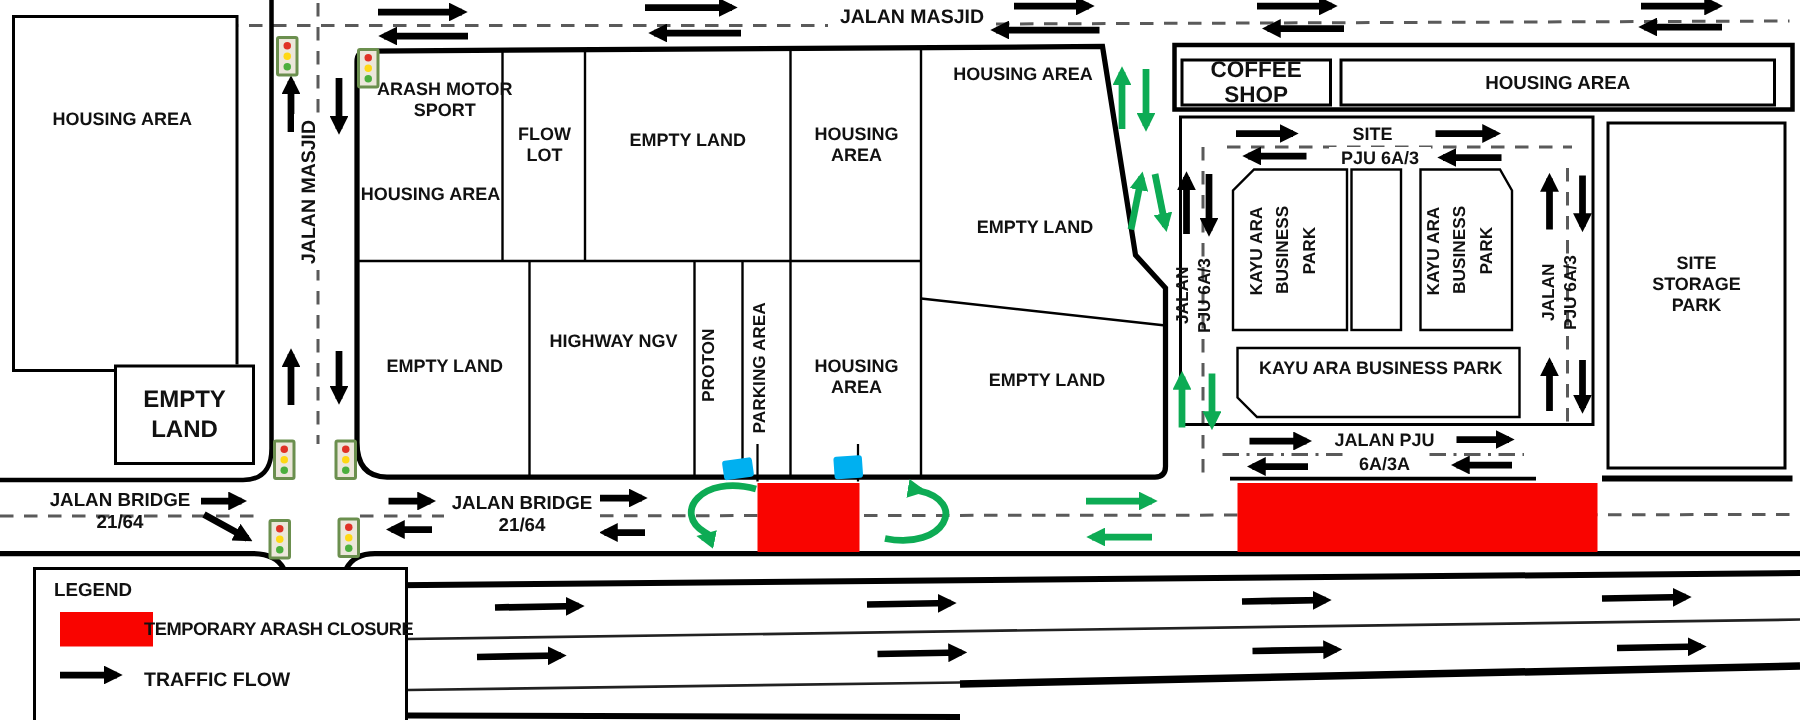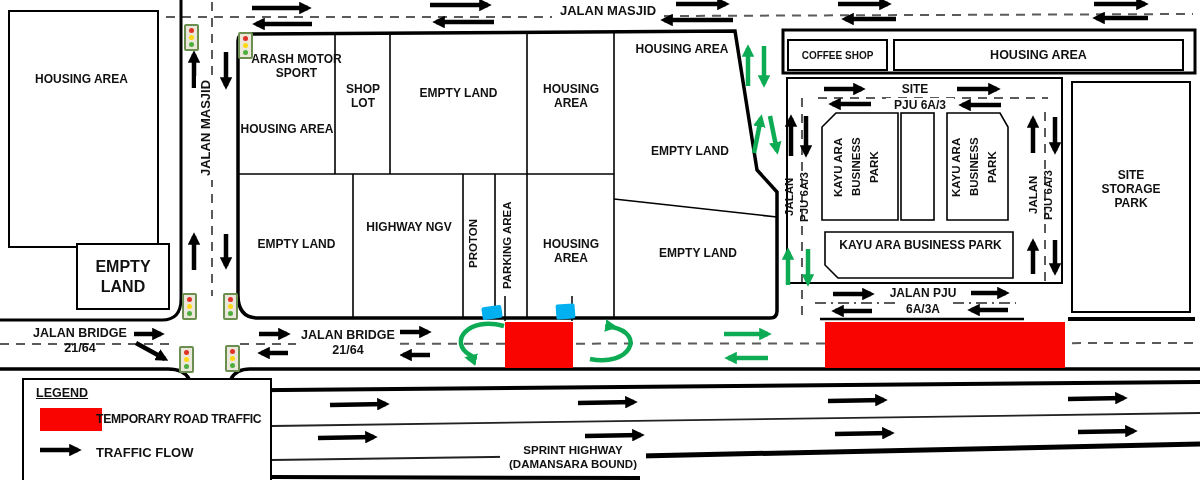--- a/index.html
+++ b/index.html
@@ -17,21 +17,21 @@
   .flag{position:absolute;width:20px;height:13px;background:#00b0f0;border-radius:2px;z-index:4}
   .tl{position:absolute;width:11px;height:23px;background:#ece7db;border:2px solid #6b8f4e;
       border-radius:2px;display:flex;flex-direction:column;align-items:center;
       justify-content:space-evenly;z-index:4}
   .tl i{display:block;width:5px;height:5px;border-radius:50%}
   .tl i:nth-child(1){background:#e03226}
   .tl i:nth-child(2){background:#ffd814}
   .tl i:nth-child(3){background:#4caf3e}
   .legend{position:absolute;left:22px;top:378px;width:246px;height:100px;background:#fff;
           border:2px solid #000;z-index:10}
-  .legend .title{position:absolute;left:12px;top:6px;font-size:12.5px;text-decoration:underline}
+  .legend .title{position:absolute;left:12px;top:6px;font-size:12.5px;}
   .legend .swatch{position:absolute;left:16px;top:28px;width:62px;height:23px;background:#f90400}
   .legend .l1{position:absolute;left:72px;top:32px;font-size:12.2px;letter-spacing:-0.3px;white-space:nowrap}
   .legend .l2{position:absolute;left:72px;top:65px;font-size:13px;white-space:nowrap}
   .legend svg{position:absolute;left:14px;top:62px}
 </style>
 </head>
 <body>
 
 <div class="map">
 
@@ -167,34 +167,34 @@
 
   <div class="box" style="left:8px;top:10px;width:147px;height:234px"></div>
   <div class="lbl" style="left:8px;top:72px;width:147px">HOUSING AREA</div>
 
   <div class="box" style="left:76px;top:243px;width:94px;height:67px;padding:0 12px;box-sizing:border-box;line-height:1.2">
     <span>EMPTY LAND</span>
   </div>
 
   <div class="lbl" style="left:240px;top:52px;width:113px">ARASH MOTOR SPORT</div>
   <div class="lbl" style="left:240px;top:122px;width:94px">HOUSING AREA</div>
-  <div class="lbl" style="left:336px;top:82px;width:54px">SHOP LOT</div>
+  <div class="lbl" style="left:336px;top:82px;width:54px">FLOW LOT</div>
   <div class="lbl" style="left:390px;top:86px;width:137px">EMPTY LAND</div>
   <div class="lbl" style="left:528px;top:82px;width:86px">HOUSING AREA</div>
   <div class="lbl" style="left:616px;top:42px;width:132px">HOUSING AREA</div>
   <div class="lbl" style="left:630px;top:144px;width:120px">EMPTY LAND</div>
   <div class="lbl" style="left:638px;top:246px;width:120px">EMPTY LAND</div>
   <div class="lbl" style="left:240px;top:237px;width:113px">EMPTY LAND</div>
   <div class="lbl" style="left:356px;top:220px;width:106px">HIGHWAY NGV</div>
   <div class="lbl" style="left:528px;top:237px;width:86px">HOUSING AREA</div>
 
   <div class="vlbl" style="left:465px;top:210px;width:26px;height:68px">PROTON</div>
   <div class="vlbl" style="left:499px;top:193px;width:26px;height:104px">PARKING AREA</div>
 
-  <div class="box" style="left:787px;top:39px;width:97px;height:28px;font-size:10px">
+  <div class="box" style="left:787px;top:39px;width:97px;height:28px;font-size:15px">
     <span>COFFEE SHOP</span>
   </div>
   <div class="box" style="left:893px;top:39px;width:287px;height:28px;font-size:12.5px">
     <span>HOUSING AREA</span>
   </div>
 
   <div class="vlbl" style="left:830px;top:116px;width:58px;height:102px">KAYU ARA
 BUSINESS
 PARK</div>
   <div class="vlbl" style="left:948px;top:116px;width:58px;height:102px">KAYU ARA
@@ -215,22 +215,20 @@
 PJU 6A/3</div>
 
   <div class="lbl" style="left:886px;top:286px;width:74px">JALAN PJU</div>
   <div class="lbl wbg" style="left:896px;top:302px;width:54px">6A/3A</div>
 
   <div class="lbl" style="left:24px;top:326px;width:112px;font-size:12.5px">JALAN BRIDGE
 21/64</div>
   <div class="lbl wbg" style="left:296px;top:328px;width:104px;font-size:12.5px">JALAN BRIDGE
 21/64</div>
 
-  <div class="lbl wbg" style="left:500px;top:444px;width:146px;font-size:11.5px">SPRINT HIGHWAY
-(DAMANSARA BOUND)</div>
 
   <div class="closure" style="left:505px;top:322px;width:68px;height:46px"></div>
   <div class="closure" style="left:825px;top:322px;width:240px;height:46px"></div>
 
   <div class="flag" style="left:482px;top:306px;transform:rotate(-8deg)"></div>
   <div class="flag" style="left:556px;top:304px;width:19px;height:15px;transform:rotate(-4deg)"></div>
 
   <div class="tl" style="left:184px;top:24px">
       <i></i>
       <i></i>
@@ -258,21 +256,21 @@
     </div>
   <div class="tl" style="left:225px;top:345px">
       <i></i>
       <i></i>
       <i></i>
     </div>
 
   <div class="legend">
     <div class="title">LEGEND</div>
     <div class="swatch"></div>
-    <div class="l1">TEMPORARY ROAD TRAFFIC</div>
+    <div class="l1">TEMPORARY ARASH CLOSURE</div>
     <svg width="50" height="16" viewBox="0 0 50 16">
       <defs>
         <marker id="mL" viewBox="0 0 10 10" refX="7" refY="5" markerWidth="2.8" markerHeight="2.8" orient="auto">
           <path d="M0 0 L10 5 L0 10 z" fill="#000"></path>
         </marker>
       </defs>
       <line x1="2" y1="8" x2="40" y2="8" stroke="#000" stroke-width="4.5" marker-end="url(#mL)"></line>
     </svg>
     <div class="l2">TRAFFIC FLOW</div>
   </div>

